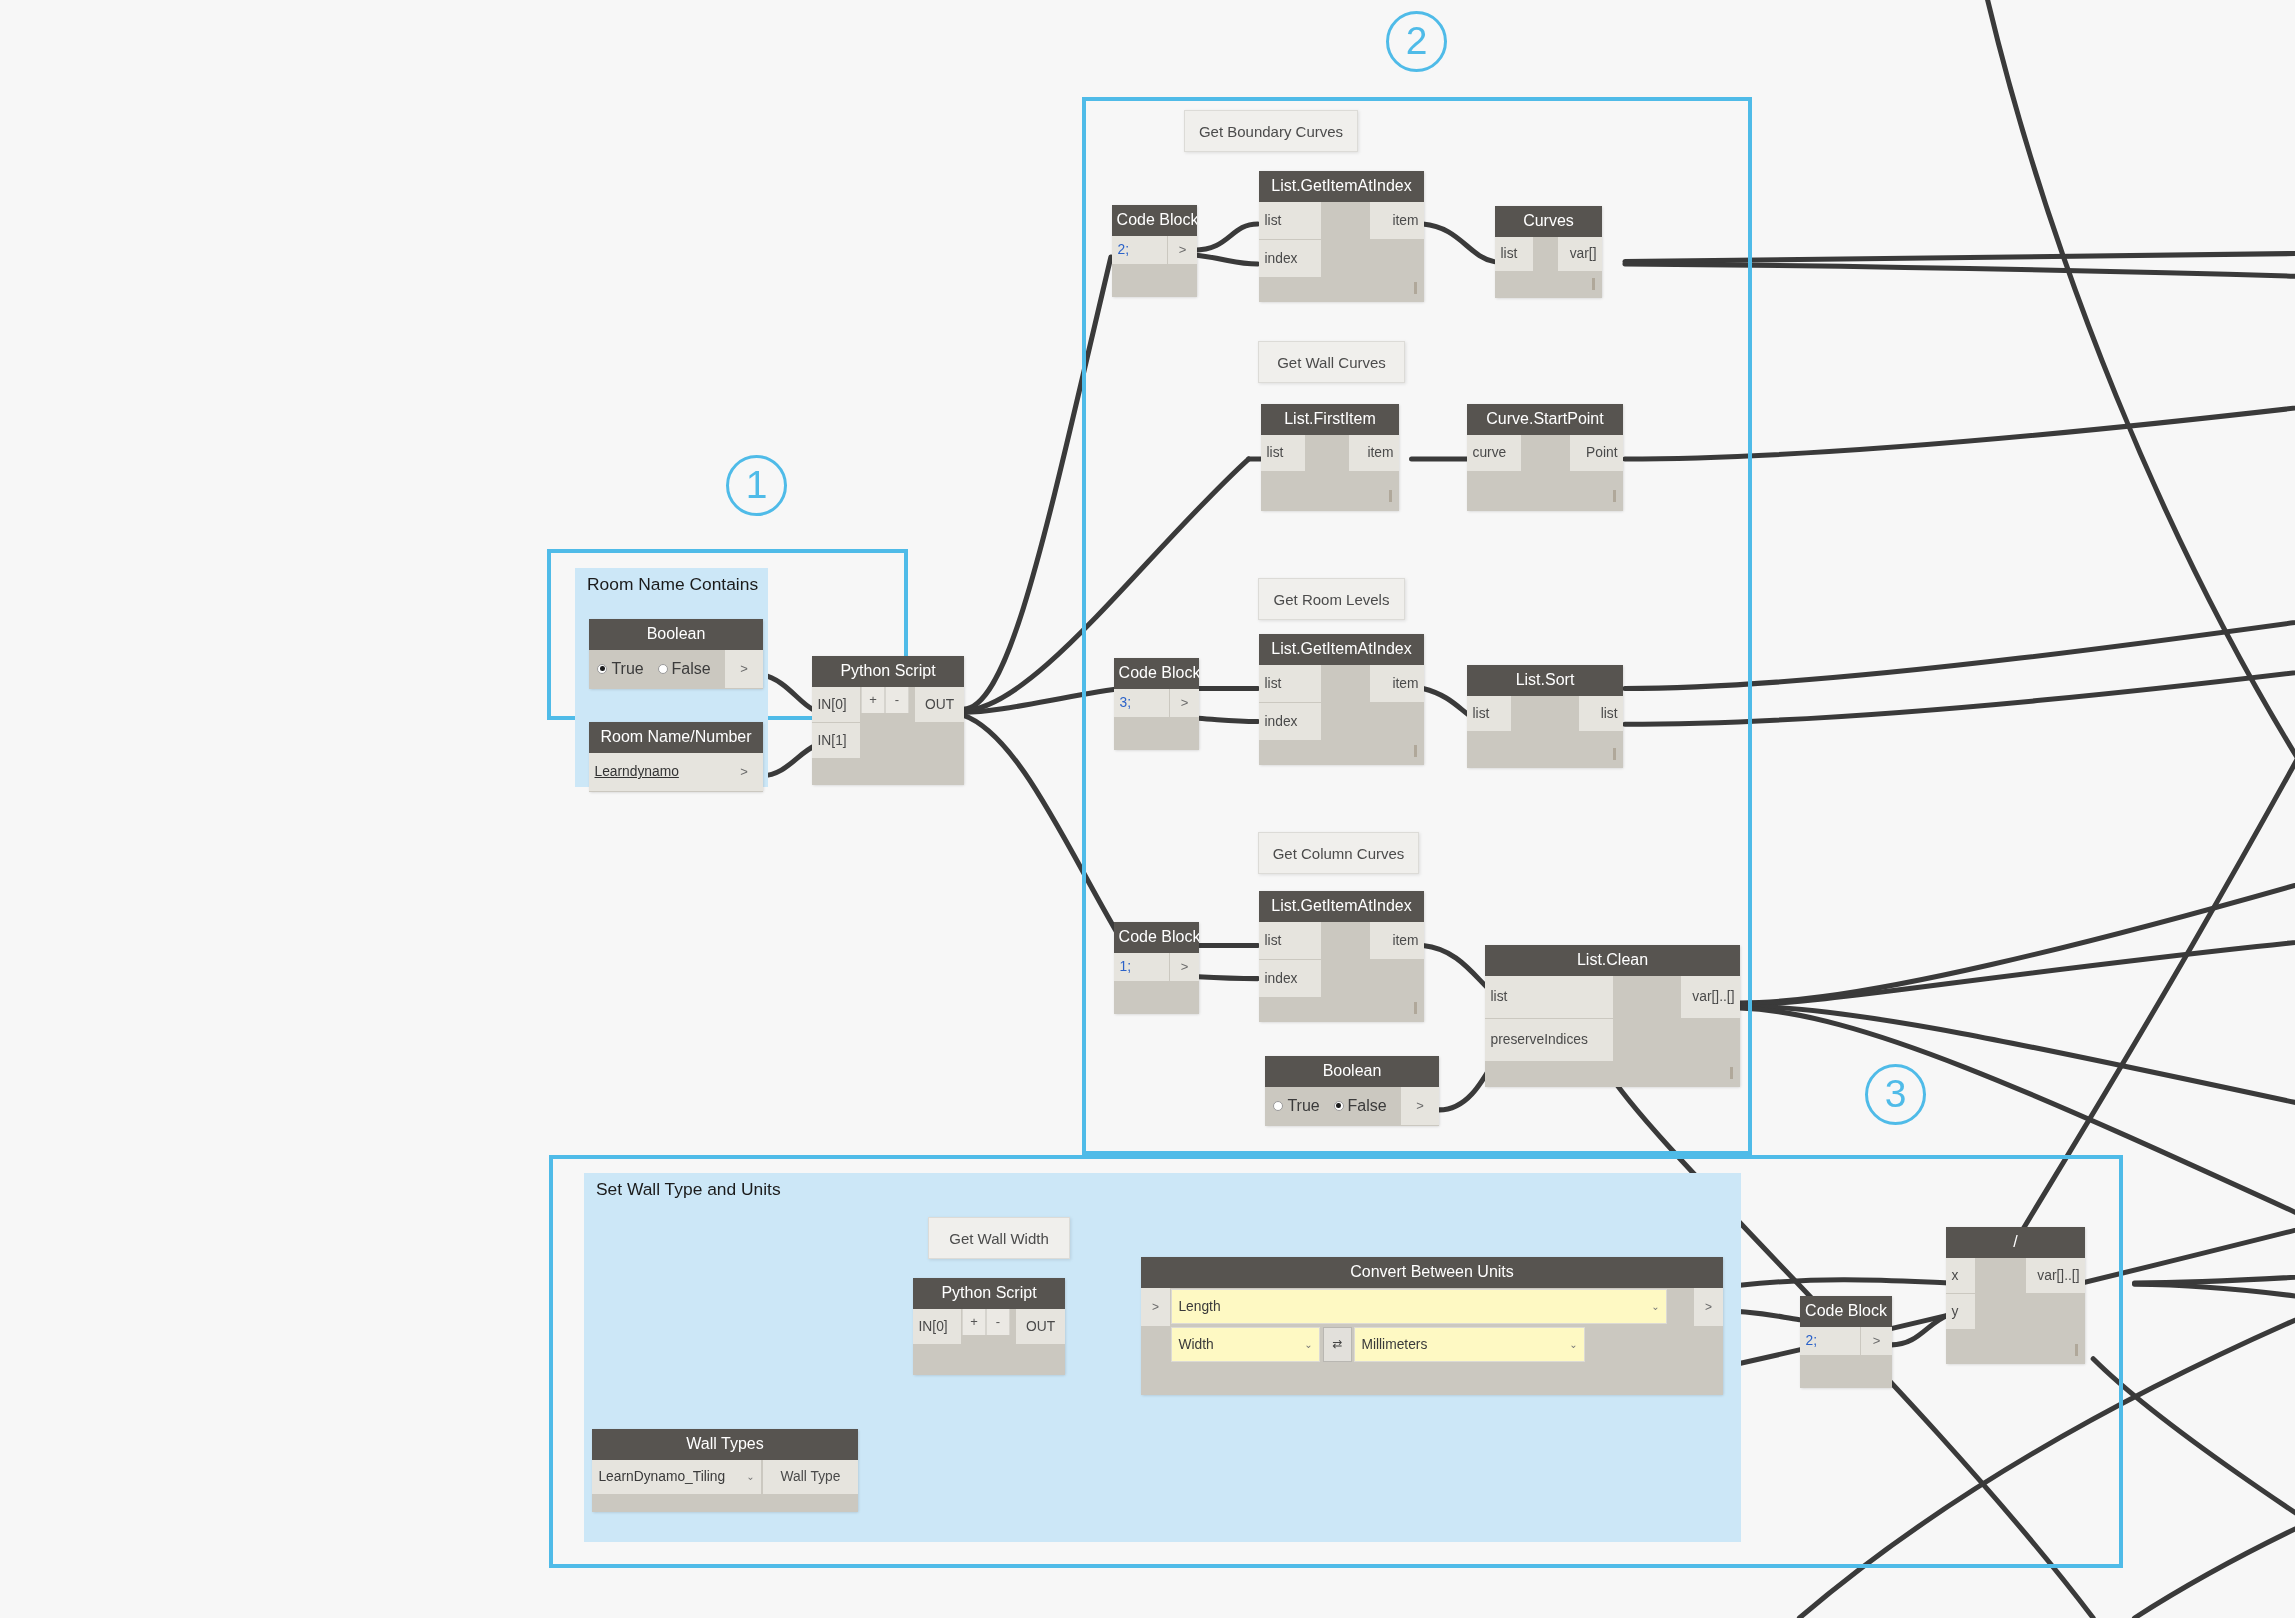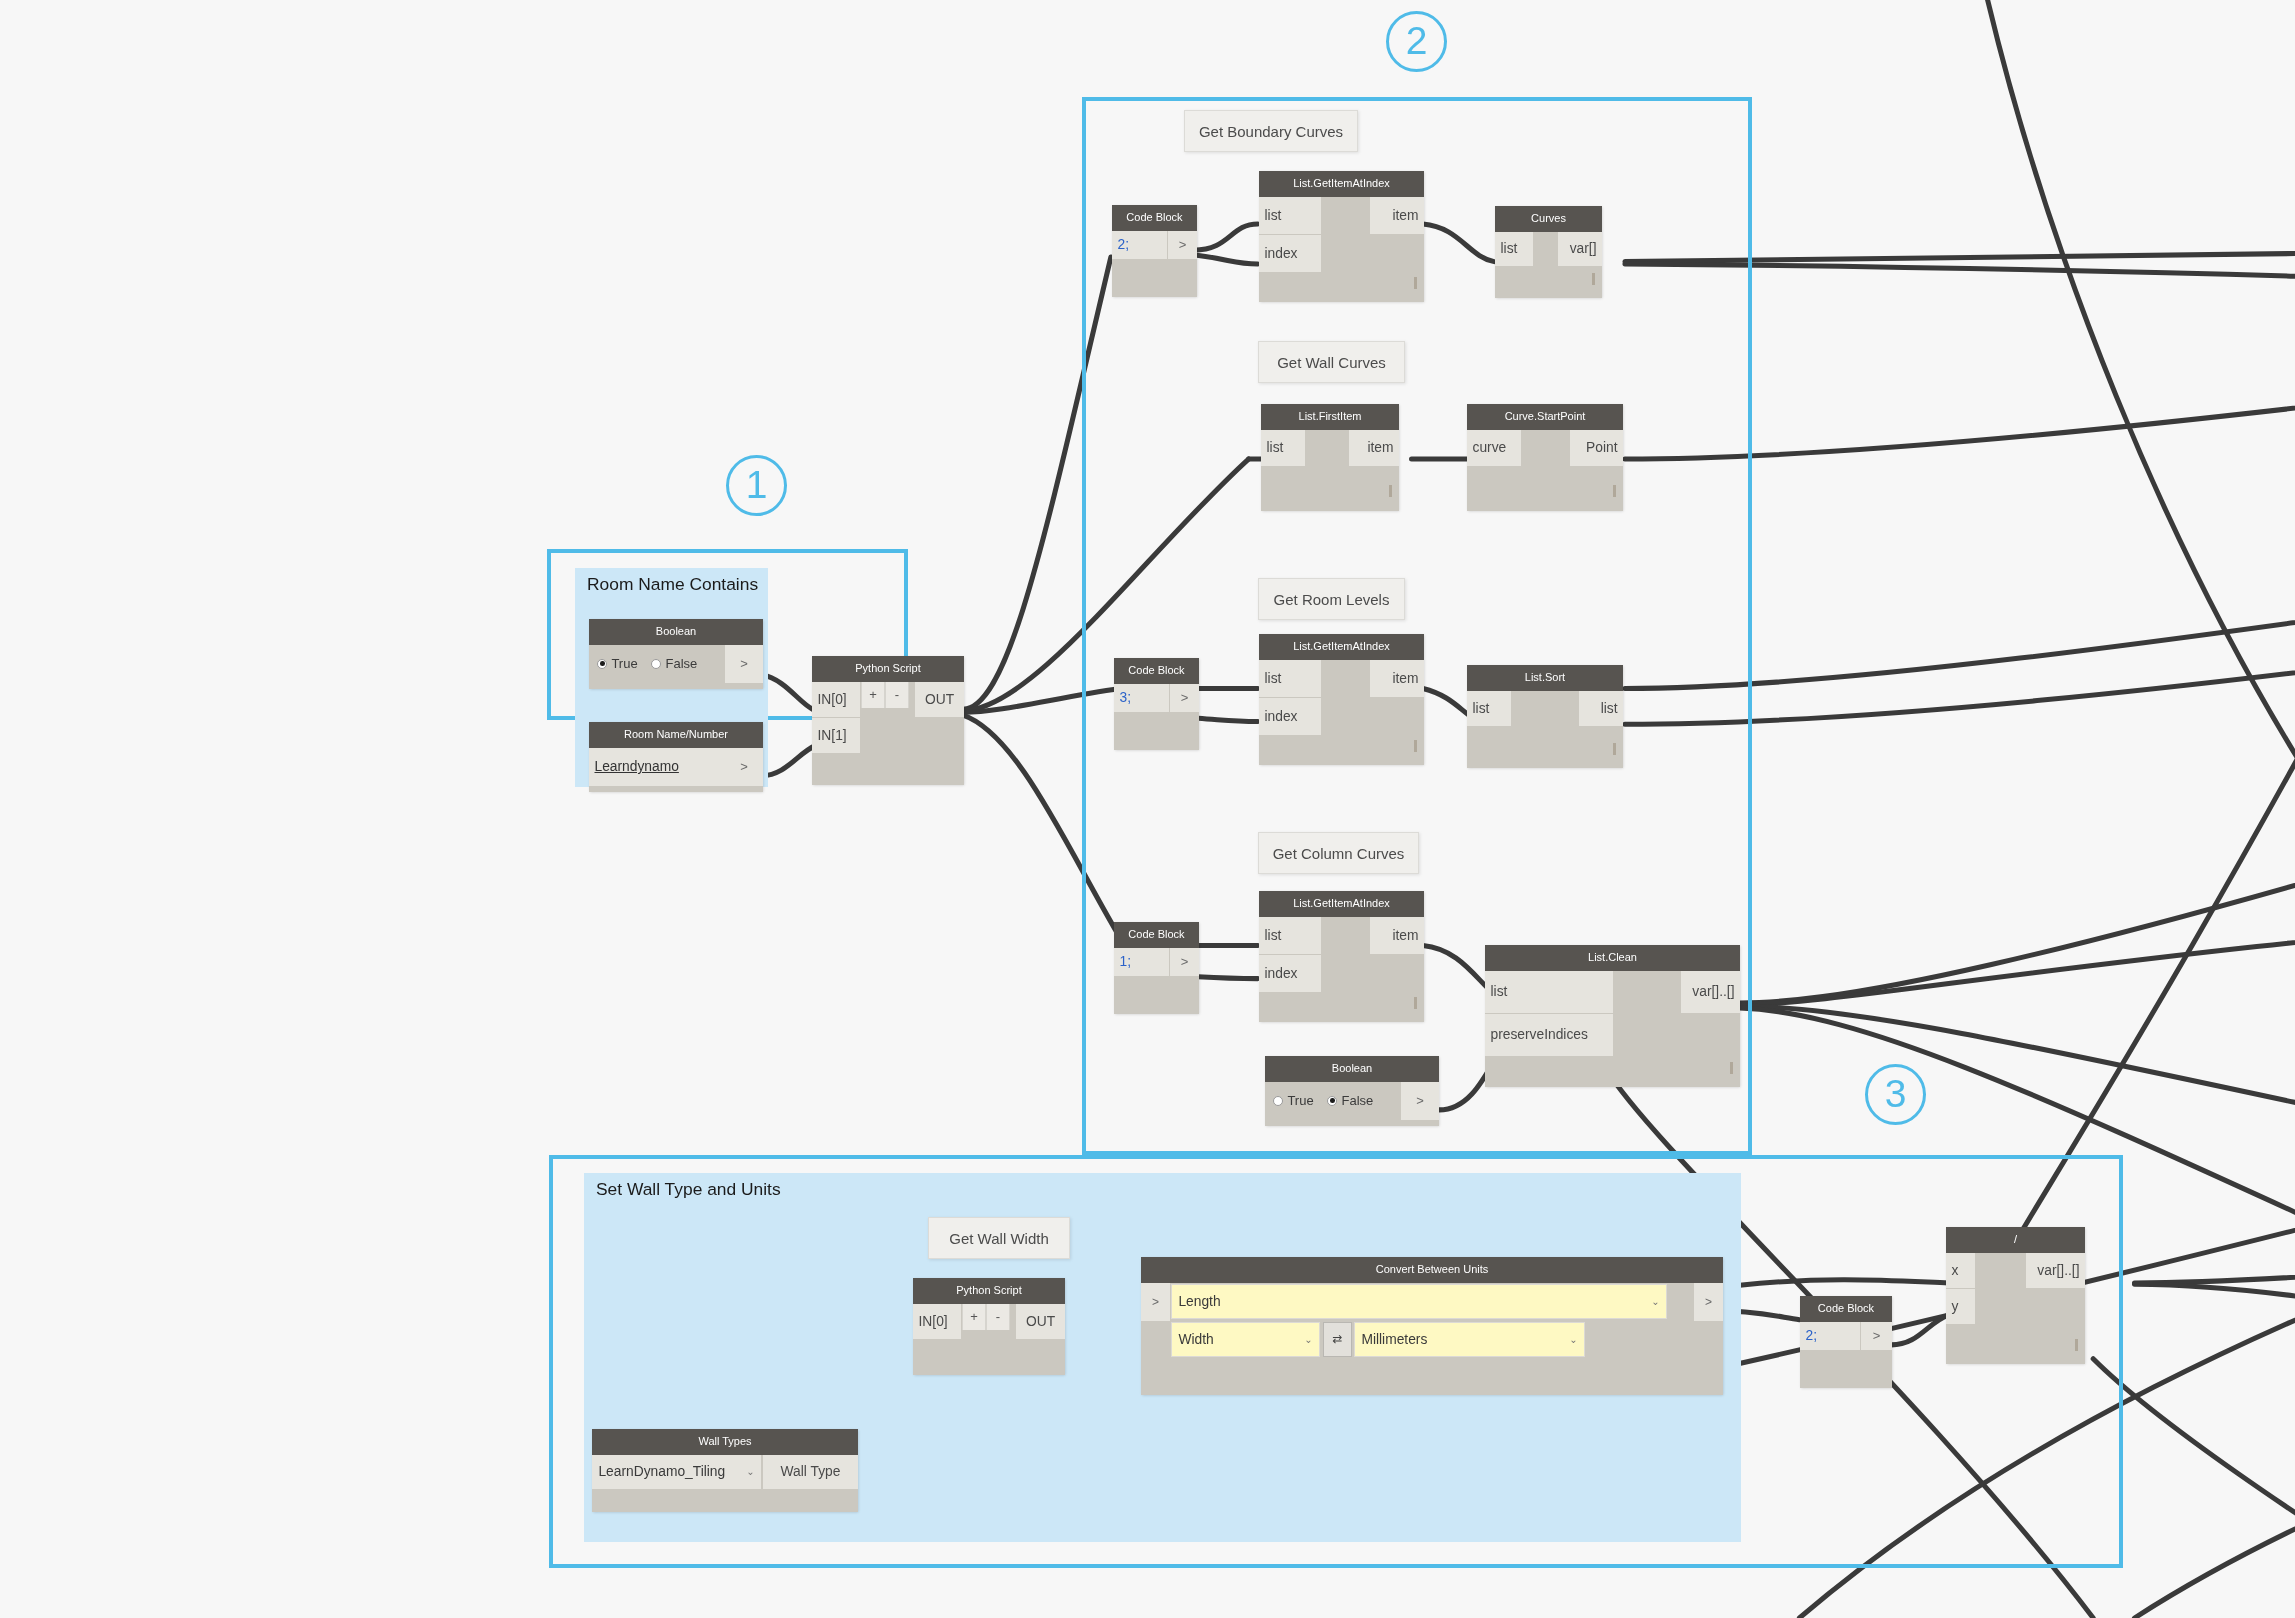--- a/index.html
+++ b/index.html
@@ -77,21 +77,21 @@
   .node {
     position: absolute;
     background: #cbc8c0;
     box-sizing: border-box;
     box-shadow: 0.9px 1.4px 2.8px rgba(0,0,0,0.18);
   }
   .node-header {
     background: #575450;
     color: #ffffff;
     text-align: center;
-    font-size: 11px;
+    font-size: 16px;
     line-height: 1.0;
     padding: 7.3px 4.6px 7.3px 4.6px;
     white-space: nowrap;
     overflow: hidden;
     font-family: "Liberation Sans", sans-serif;
   }
   .node-body {
     position: relative;
     width: 100%;
   }
@@ -134,21 +134,21 @@
     color: #6a6a6a;
     box-sizing: border-box;
     font-family: "Liberation Sans", sans-serif;
   }
   
   .boolrow {
     position: absolute;
     display: flex;
     align-items: center;
     box-sizing: border-box;
-    font-size: 13px;
+    font-size: 16px;
     color: #3b3b3b;
     font-family: "Liberation Sans", sans-serif;
   }
   .radio {
     display: inline-block;
     width: 10px; height: 10px;
     border-radius: 50%;
     background: #ffffff;
     border: 0.9px solid #9a9a9a;
     margin-right: 4.1px;

